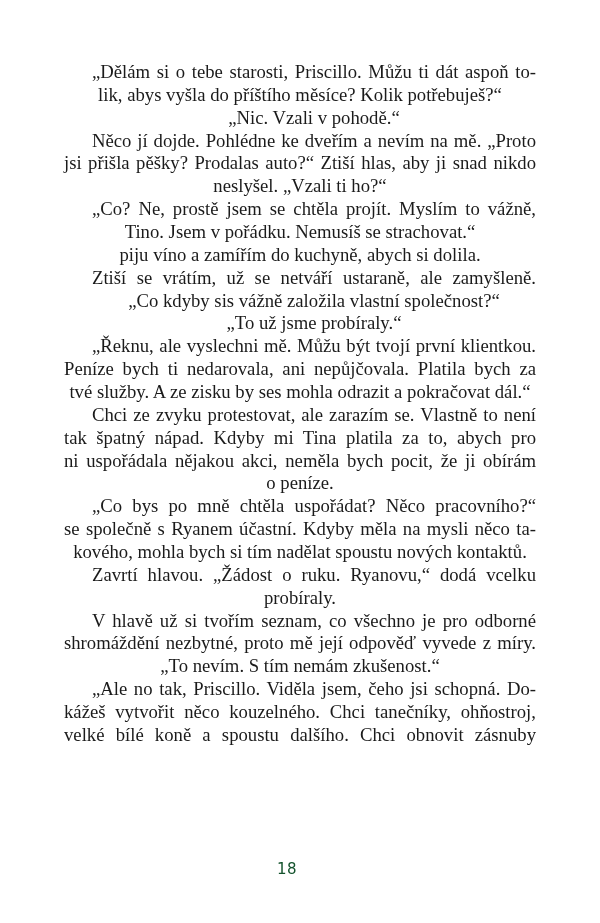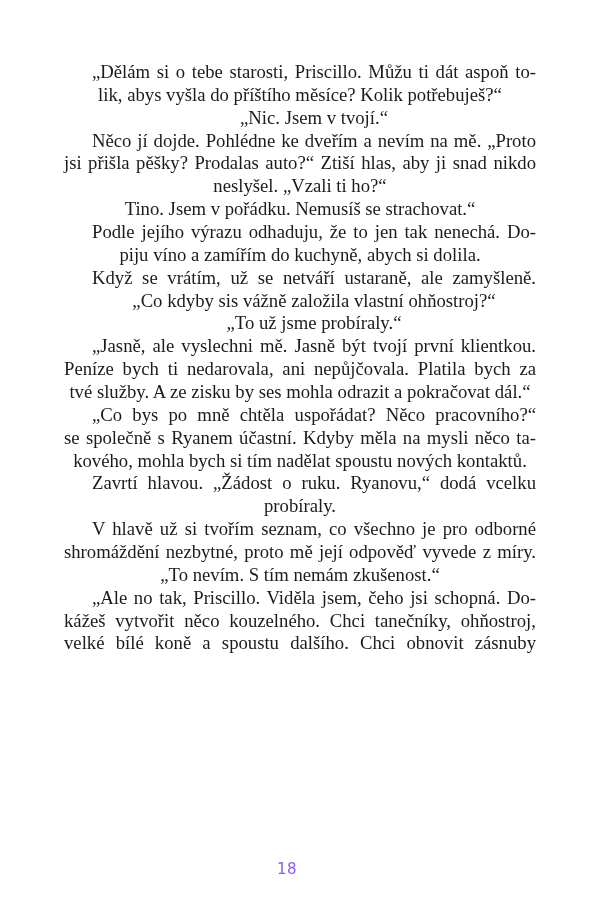--- a/index.html
+++ b/index.html
@@ -42,61 +42,67 @@
   }
   .page-number {
     position: absolute;
     top: 861px;
     left: 0;
     width: 574px;
     text-align: center;
     font-family: "DejaVu Sans", sans-serif;
     font-size: 15px;
     line-height: 16px;
-    color: #8b5cf6;
+    color: #14532d;
     letter-spacing: 0.5px;
   }
 </style>
 </head>
 <body>
 
 <div class="page">
   <main class="text-block">
       <div class="paragraph">
         <div class="line indent justify">„Dělám si o tebe starosti, Priscillo. Můžu ti dát aspoň to-</div>
         <div class="line">lik, abys vyšla do příštího měsíce? Kolik potřebuješ?“</div>
       </div>
       <div class="paragraph">
-        <div class="line indent">„Nic. Jsem v tvojí.“</div>
+        <div class="line indent">„Nic. Vzali v pohodě.“</div>
       </div>
       <div class="paragraph">
         <div class="line indent justify">Něco jí dojde. Pohlédne ke dveřím a nevím na mě. „Proto</div>
         <div class="line justify">jsi přišla pěšky? Prodalas auto?“ Ztiší hlas, aby ji snad nikdo</div>
         <div class="line">neslyšel. „Vzali ti ho?“</div>
       </div>
       <div class="paragraph">
+        <div class="line indent justify">„Co? Ne, prostě jsem se chtěla projít. Myslím to vážně,</div>
         <div class="line">Tino. Jsem v pořádku. Nemusíš se strachovat.“</div>
       </div>
       <div class="paragraph">
-        <div class="line indent justify">Podle jejího výrazu odhaduju, že to jen tak nenechá. Do-</div>
         <div class="line">piju víno a zamířím do kuchyně, abych si dolila.</div>
       </div>
       <div class="paragraph">
-        <div class="line indent justify">Když se vrátím, už se netváří ustaraně, ale zamyšleně.</div>
+        <div class="line indent justify">Ztiší se vrátím, už se netváří ustaraně, ale zamyšleně.</div>
       </div>
       <div class="paragraph">
-        <div class="line indent">„Co kdyby sis vážně založila vlastní ohňostroj?“</div>
+        <div class="line indent">„Co kdyby sis vážně založila vlastní společnost?“</div>
       </div>
       <div class="paragraph">
         <div class="line indent">„To už jsme probíraly.“</div>
       </div>
       <div class="paragraph">
-        <div class="line indent justify">„Jasně, ale vyslechni mě. Jasně být tvojí první klientkou.</div>
+        <div class="line indent justify">„Řeknu, ale vyslechni mě. Můžu být tvojí první klientkou.</div>
         <div class="line justify">Peníze bych ti nedarovala, ani nepůjčovala. Platila bych za</div>
         <div class="line">tvé služby. A ze zisku by ses mohla odrazit a pokračovat dál.“</div>
+      </div>
+      <div class="paragraph">
+        <div class="line indent justify">Chci ze zvyku protestovat, ale zarazím se. Vlastně to není</div>
+        <div class="line justify">tak špatný nápad. Kdyby mi Tina platila za to, abych pro</div>
+        <div class="line justify">ni uspořádala nějakou akci, neměla bych pocit, že ji obírám</div>
+        <div class="line">o peníze.</div>
       </div>
       <div class="paragraph">
         <div class="line indent justify">„Co bys po mně chtěla uspořádat? Něco pracovního?“</div>
         <div class="line justify">se společně s Ryanem účastní. Kdyby měla na mysli něco ta-</div>
         <div class="line">kového, mohla bych si tím nadělat spoustu nových kontaktů.</div>
       </div>
       <div class="paragraph">
         <div class="line indent justify">Zavrtí hlavou. „Žádost o ruku. Ryanovu,“ dodá vcelku</div>
         <div class="line">probíraly.</div>
       </div>

